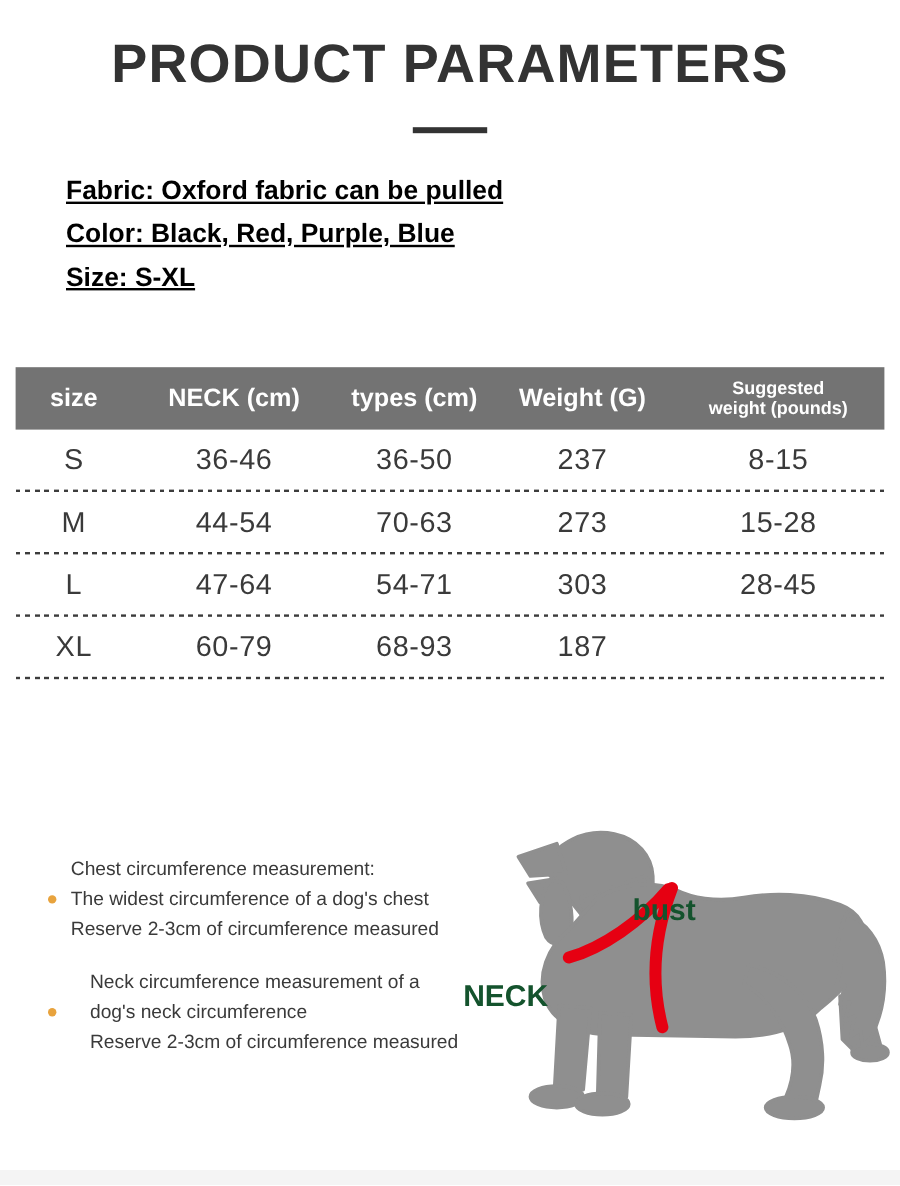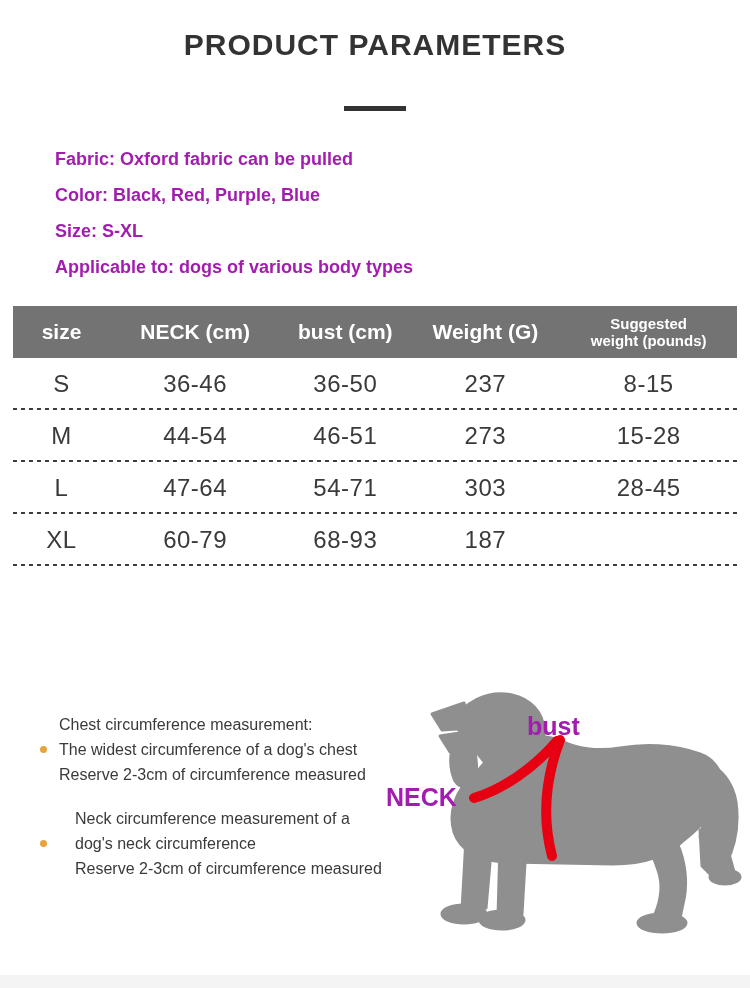--- a/index.html
+++ b/index.html
@@ -3,31 +3,32 @@
 <meta charset="utf-8">
 <style>
   * { margin:0; padding:0; box-sizing:border-box; }
   html,body { background:#ffffff; }
   .page {
     position:relative; width:750px; height:988px; background:#ffffff;
     font-family:"Liberation Sans", sans-serif; overflow:hidden;
   }
   .page-title {
     position:absolute; top:28px; left:0; width:100%;
-    text-align:center; font-size:30px; font-weight:bold;
+    text-align:center; font-size:45px; font-weight:bold;
     color:#333333; letter-spacing:1px; line-height:1.1;
   }
   .title-underline {
     position:absolute; top:106px; left:50%; transform:translateX(-50%);
     width:62px; height:5px; background:#333333;
   }
   .details { position:absolute; top:141px; left:55px; }
   .details p {
-    font-size:18px; font-weight:bold; color:#a21caf; line-height:36px;
+    font-size:22px; font-weight:bold; color:#000000; line-height:36px;
     white-space:nowrap;
+    text-decoration:underline;
   }
 
   
   .size-table { position:absolute; top:306px; left:13px; width:724px; }
   .t-head, .t-row {
     display:grid;
     grid-template-columns:13.4% 23.5% 18% 20.7% 24.4%;
     align-items:center;
   }
   .t-head {
@@ -59,68 +60,68 @@
   .note .lines { margin-left:12px; }
   .note .lines p {
     font-size:16px; line-height:25px; color:#3a3a3a; white-space:nowrap;
   }
 
   
   .dog-wrap { position:absolute; top:688px; left:428px; width:320px; height:300px; }
   .dogfill { fill:#8f8f8f; stroke:#8f8f8f; stroke-width:3; stroke-linejoin:round; }
   .strap { fill:none; stroke-width:10; stroke-linecap:round; }
   .diagram-label {
-    position:absolute; font-size:25px; font-weight:bold; color:#a21caf;
+    position:absolute; font-size:25px; font-weight:bold; color:#14532d;
     white-space:nowrap;
+    margin-top:33px;
   }
   .label-bust { top:712px; left:527px; }
   .label-neck { top:783px; left:386px; }
 
   .footer-strip {
     position:absolute; left:0; bottom:0; width:100%; height:13px; background:#f4f4f4;
   }
 </style>
 </head>
 <body>
 
 <div class="page">
 
   <h1 class="page-title">PRODUCT PARAMETERS</h1>
   <div class="title-underline"></div>
 
   <div class="details">
     <p>Fabric: Oxford fabric can be pulled</p>
     <p>Color: Black, Red, Purple, Blue</p>
     <p>Size: S-XL</p>
-    <p>Applicable to: dogs of various body types</p>
   </div>
 
   <div class="size-table">
     <div class="t-head">
       <div class="th">size</div>
       <div class="th">NECK (cm)</div>
-      <div class="th">bust (cm)</div>
+      <div class="th">types (cm)</div>
       <div class="th">Weight (G)</div>
       <div class="th small">
         <span>Suggested</span>
         <span>weight (pounds)</span>
       </div>
     </div>
 
     <div class="t-row">
       <div class="td">S</div>
       <div class="td">36-46</div>
       <div class="td">36-50</div>
       <div class="td">237</div>
       <div class="td">8-15</div>
     </div>
     <div class="t-row">
       <div class="td">M</div>
       <div class="td">44-54</div>
-      <div class="td">46-51</div>
+      <div class="td">70-63</div>
       <div class="td">273</div>
       <div class="td">15-28</div>
     </div>
     <div class="t-row">
       <div class="td">L</div>
       <div class="td">47-64</div>
       <div class="td">54-71</div>
       <div class="td">303</div>
       <div class="td">28-45</div>
     </div>

